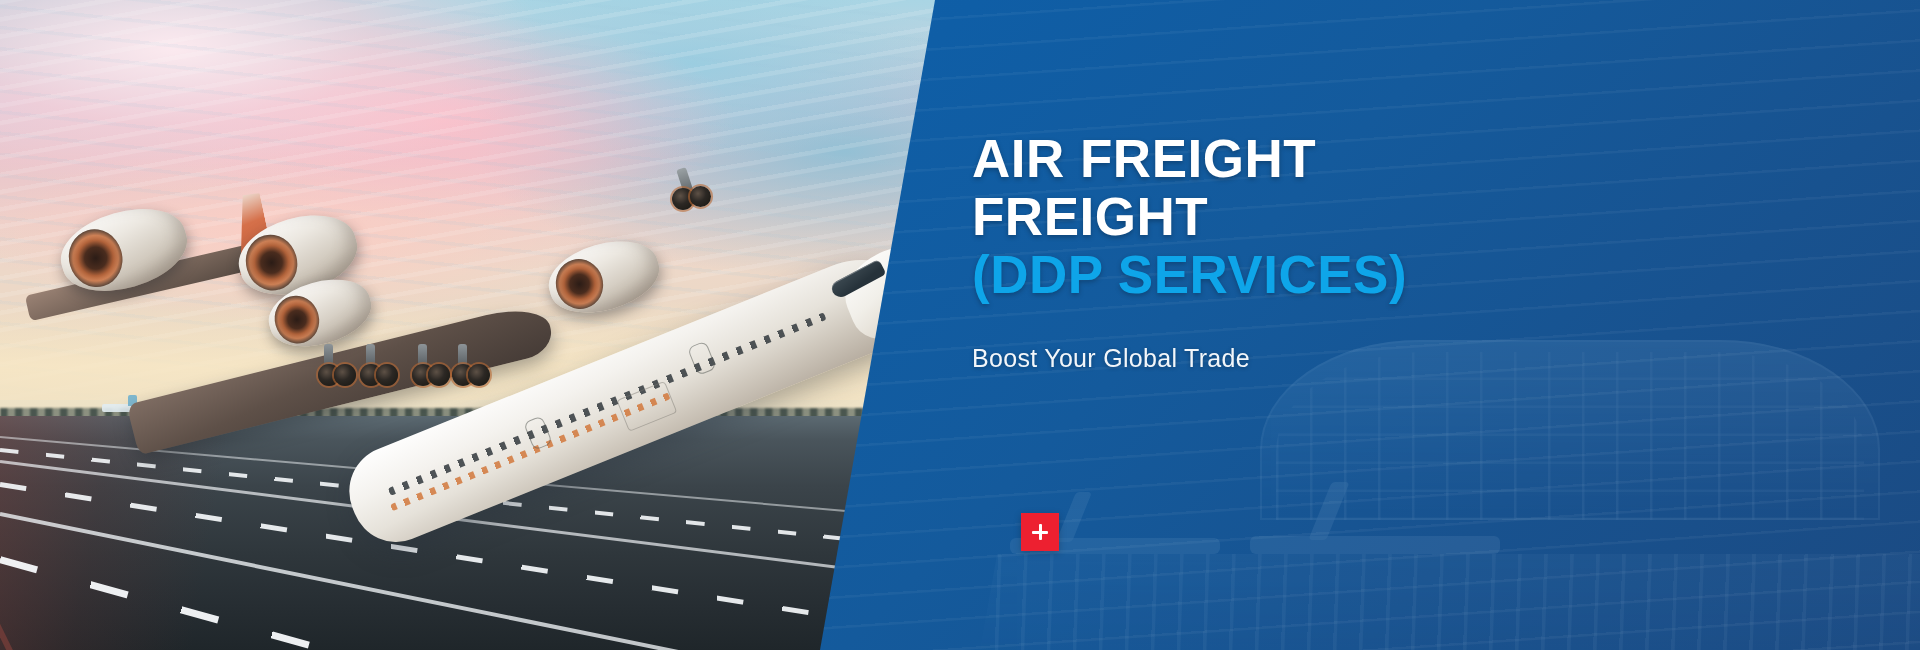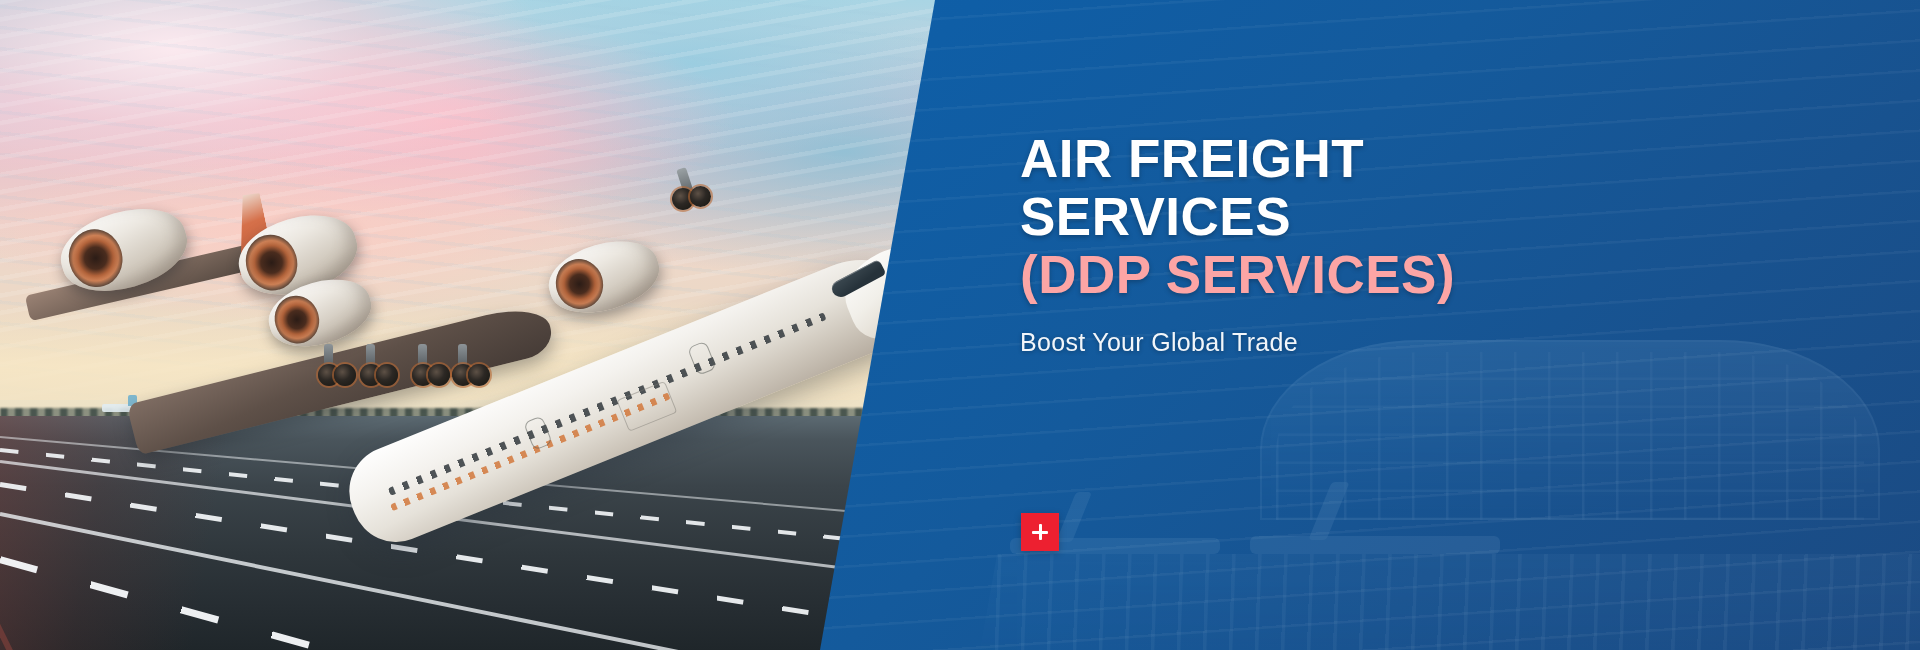--- a/index.html
+++ b/index.html
@@ -298,43 +298,43 @@
     pointer-events: none;
     background:
       repeating-linear-gradient(176deg,
         rgba(255,255,255,.045) 0px, rgba(255,255,255,.045) 2px,
         rgba(255,255,255,0) 3px, rgba(255,255,255,0) 30px);
     clip-path: polygon(175px 0, 1160px 0, 1160px 650px, 60px 650px);
   }
 
   
   .content {
-    position: absolute; left: 1020px; top: 130px;
+    position: absolute; left: 972px; top: 130px;
     width: 820px;
   }
   .headline {
     color: #ffffff;
     font-size: 53px;
     font-weight: bold;
     line-height: 58px;
     letter-spacing: .5px;
     text-shadow: 0 2px 5px rgba(0,0,0,.28);
     white-space: nowrap;
   }
   .headline-accent {
-    color: #fca5a5;
+    color: #0ea5e9;
     font-size: 53px;
     font-weight: bold;
     line-height: 58px;
     letter-spacing: .5px;
     text-shadow: 0 2px 5px rgba(0,0,0,.25);
     white-space: nowrap;
   }
   .subtitle {
-    margin-top: 24px;
+    margin-top: 40px;
     color: #f2f6fa;
     font-size: 25px;
     font-weight: normal;
     letter-spacing: .3px;
     text-shadow: 0 1px 4px rgba(0,0,0,.3);
     white-space: nowrap;
   }
 
   .cta {
     position: absolute; left: 1021px; top: 513px;
@@ -452,21 +452,21 @@
     <div class="terminal"></div>
     <div class="g-plane gp1"></div>
     <div class="g-plane gp2"></div>
     <div class="apron"></div>
   </div>
 
   <div class="streaks"></div>
 
   <div class="content">
     <div class="headline">AIR FREIGHT</div>
-    <div class="headline">SERVICES</div>
+    <div class="headline">FREIGHT</div>
     <div class="headline-accent">(DDP SERVICES)</div>
     <div class="subtitle">Boost Your Global Trade</div>
   </div>
 
   <a class="cta" href="#">
     <span class="cta-plus"></span>
   </a>
 
 </div>
 

